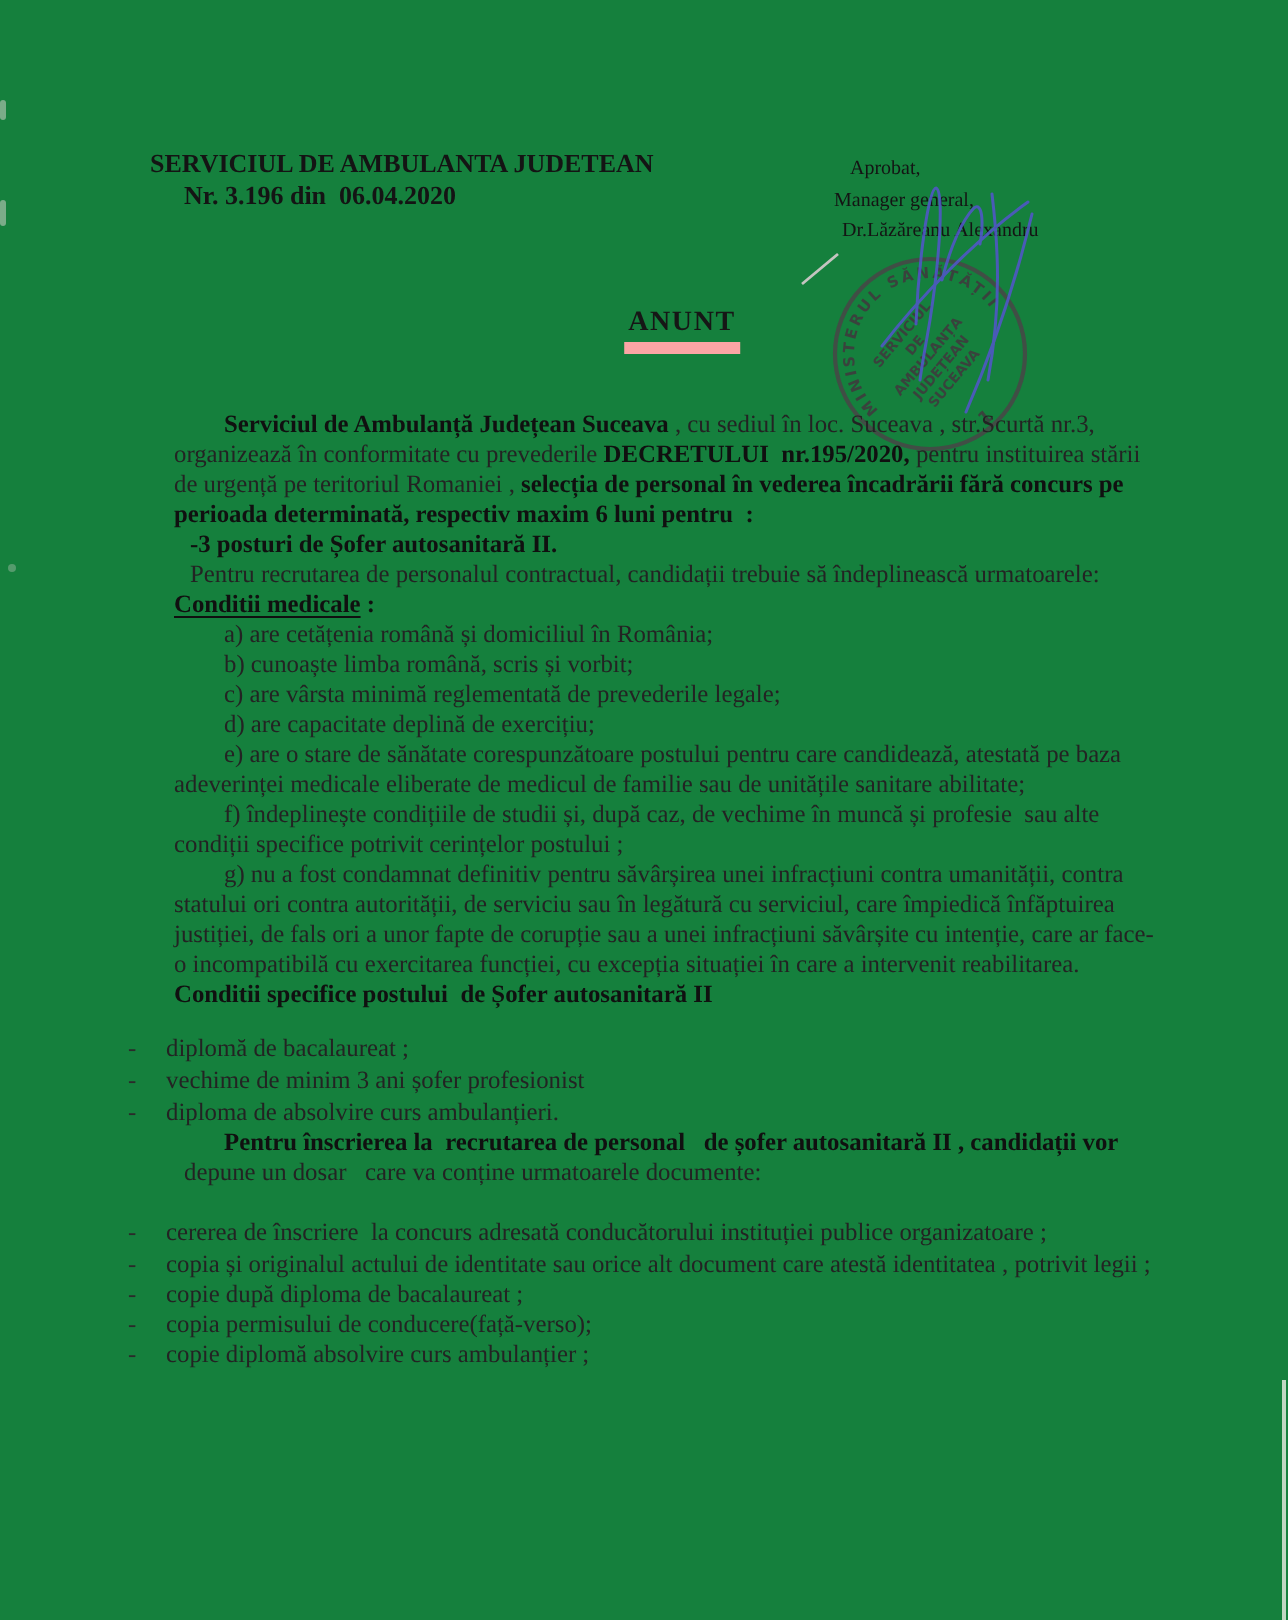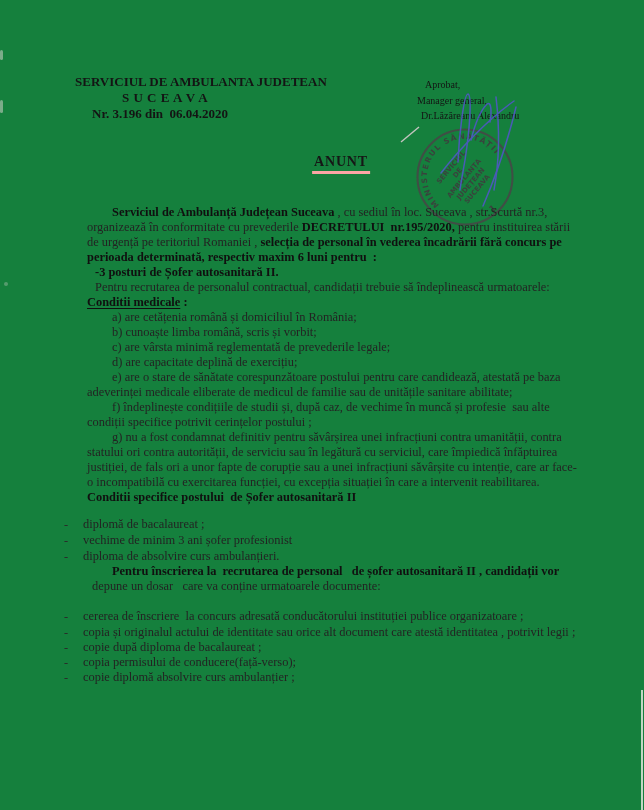--- a/index.html
+++ b/index.html
@@ -22,21 +22,21 @@
   .hleft .l2{margin-left:47px;letter-spacing:.5px;}
   .hleft .l3{margin-left:17px;}
   .hright{position:absolute;left:417px;top:77px;font-weight:normal;font-size:10px;line-height:15.5px;color:#141414;}
   .hright .l1{margin-left:8px;}
   .hright .l3{margin-left:4px;}
 
   
   .doc-title{
     position:absolute;left:341px;top:154px;transform:translateX(-50%);
     font-weight:bold;font-size:14px;letter-spacing:.8px;color:#161616;
-    border-bottom:3px solid #fca5a5;padding:0 2px 1px 2px;
+    border-bottom:6px solid #fca5a5;padding:0 2px 1px 2px;
   }
 
   
   .stamp-wrap{position:absolute;left:395px;top:80px;width:200px;height:160px;}
 
   
   .body{
     position:absolute;left:87px;top:205px;width:491px;
     font-size:12.4px;line-height:15px;color:#232323;
   }
@@ -62,21 +62,20 @@
 
 <div class="page">
 
   <div class="speck" style="left:0;top:50px;width:3px;height:10px;"></div>
   <div class="speck" style="left:0;top:100px;width:3px;height:13px;"></div>
   <div class="speck" style="left:4px;top:282px;width:4px;height:4px;opacity:.35;"></div>
   <div class="edge-line"></div>
 
   <div class="hleft">
     <div class="l1">SERVICIUL DE AMBULANTA JUDETEAN</div>
-    <div class="l2">S U C E A V A</div>
     <div class="l3 pre">Nr. 3.196 din  06.04.2020</div>
   </div>
 
   <div class="hright">
     <div class="l1">Aprobat,</div>
     <div class="l2">Manager general,</div>
     <div class="l3">Dr.Lăzăreanu Alexandru</div>
   </div>
 
   <div class="doc-title">ANUNT</div>

